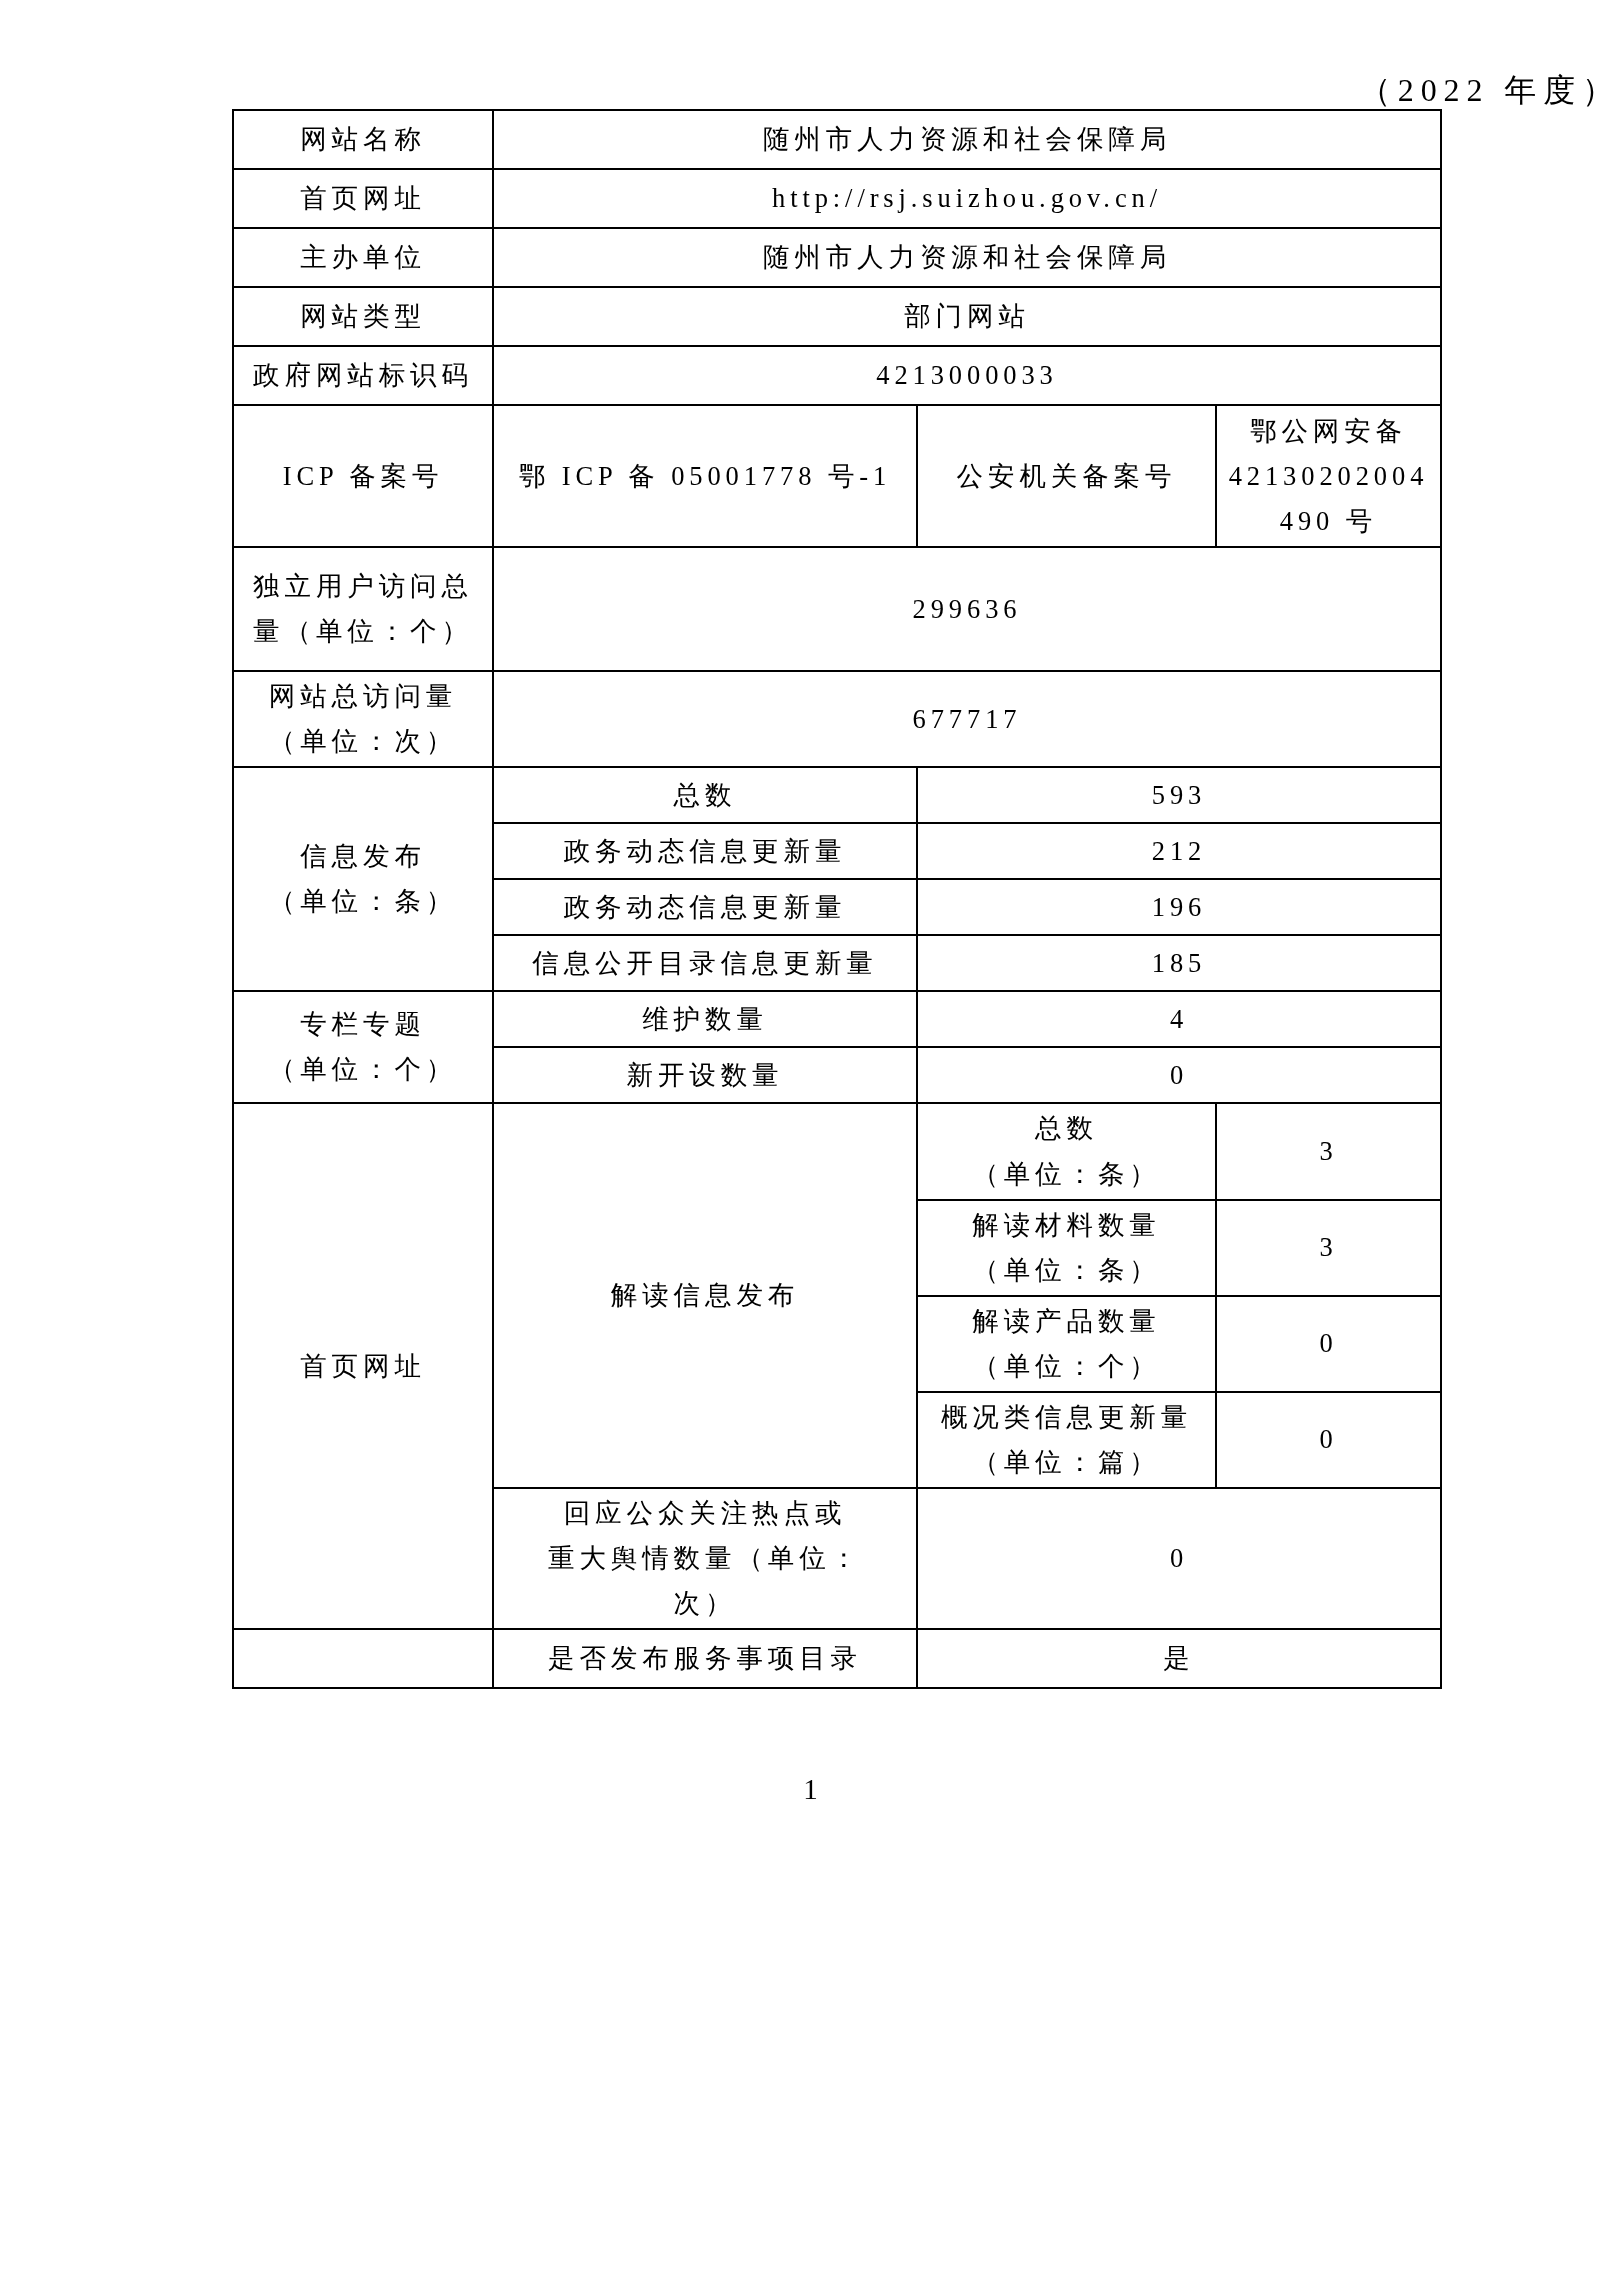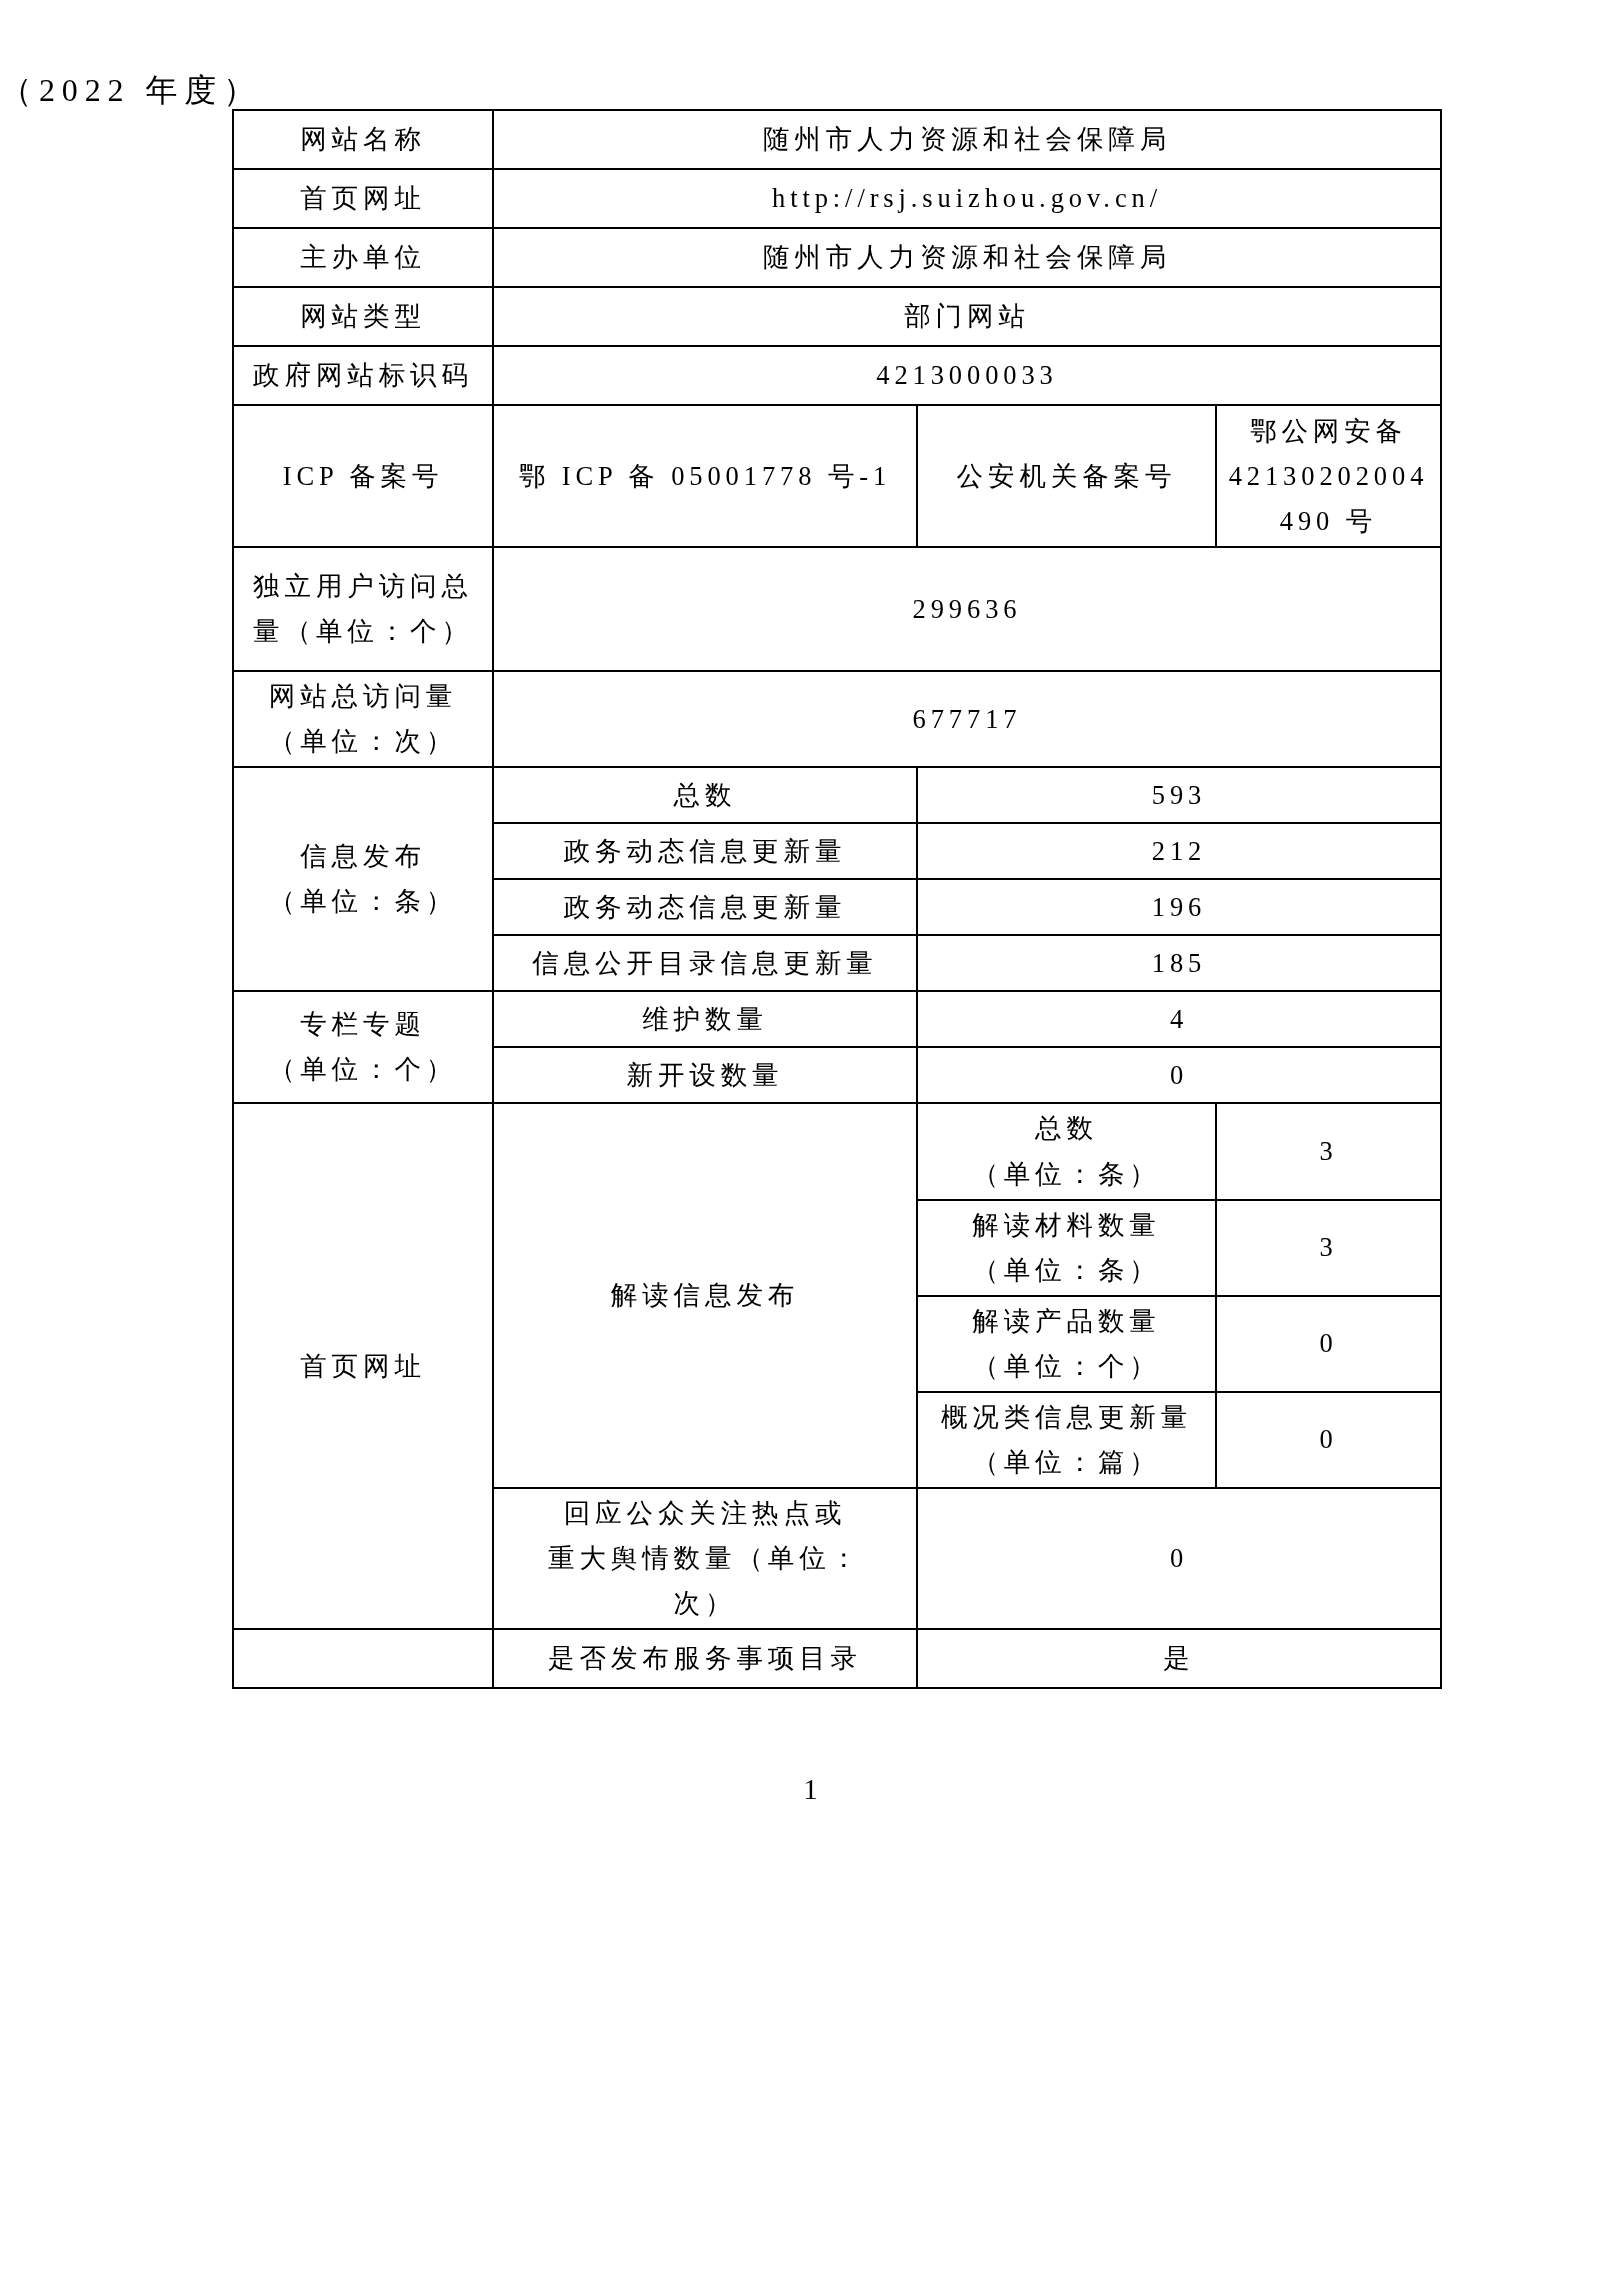--- a/index.html
+++ b/index.html
@@ -23,21 +23,21 @@
     padding-top: 196px;
     text-align: center;
     font-family: "Liberation Sans", "DejaVu Sans", sans-serif;
     font-weight: bold;
     font-size: 51px;
     letter-spacing: 6.9px;
     line-height: 1.2;
   }
   .doc-subtitle {
     margin-top: 71px;
-    text-align: left;
+    text-align: right;
     font-size: 32px;
     letter-spacing: 6.9px;
     line-height: 1.2;
   }
   .report-unit {
     margin: 100px 0 13.7px 232px;
     font-family: "Liberation Sans", "DejaVu Sans", sans-serif;
     font-weight: bold;
     font-size: 27.4px;
     letter-spacing: 2px;

